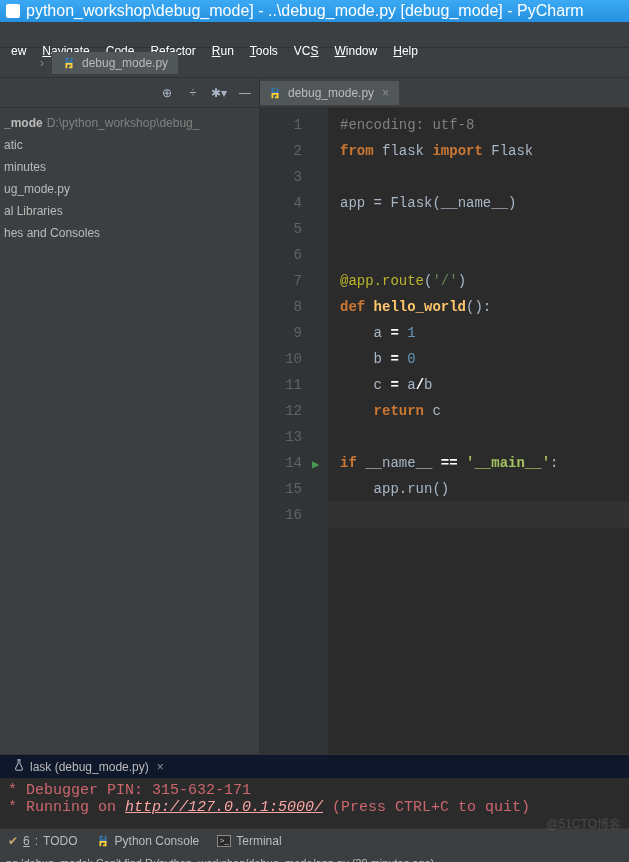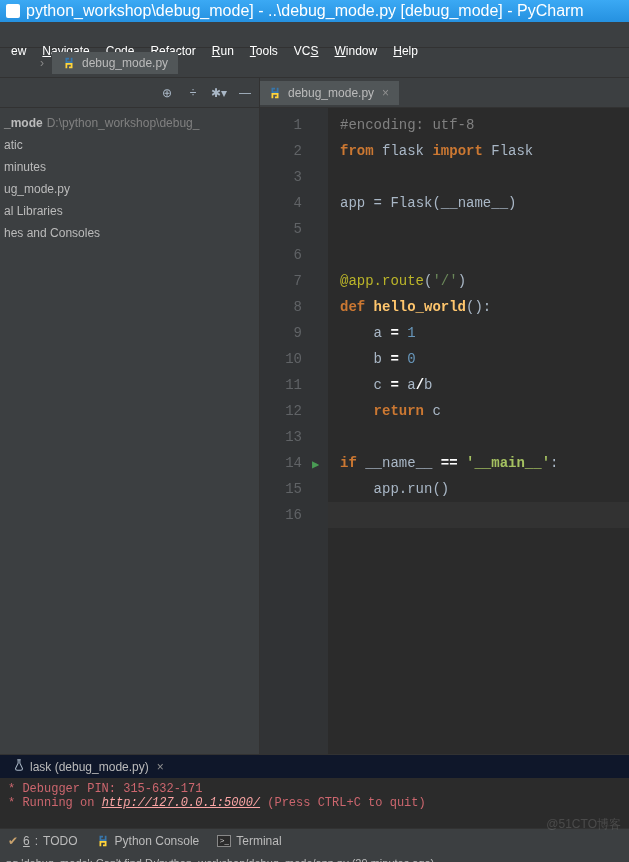--- a/index.html
+++ b/index.html
@@ -168,21 +168,21 @@
       padding-left: 4px;
     }
     .console-tab {
       display: flex; align-items: center;
       gap: 4px;
       padding: 2px 8px;
     }
     .console-body {
       background: #2b2b2b;
       font-family: "Consolas", "Courier New", monospace;
-      font-size: 12px;
+      font-size: 15px;
       padding: 4px 8px;
       height: 50px;
     }
     .console-red { color: #cc666e; }
     .console-link { color: #fca5a5; text-decoration: underline; font-style: italic; text-align: right; }
     .tool-window-bar {
       height: 24px;
       background: #3c3f41;
       display: flex; align-items: center;
       gap: 18px;

